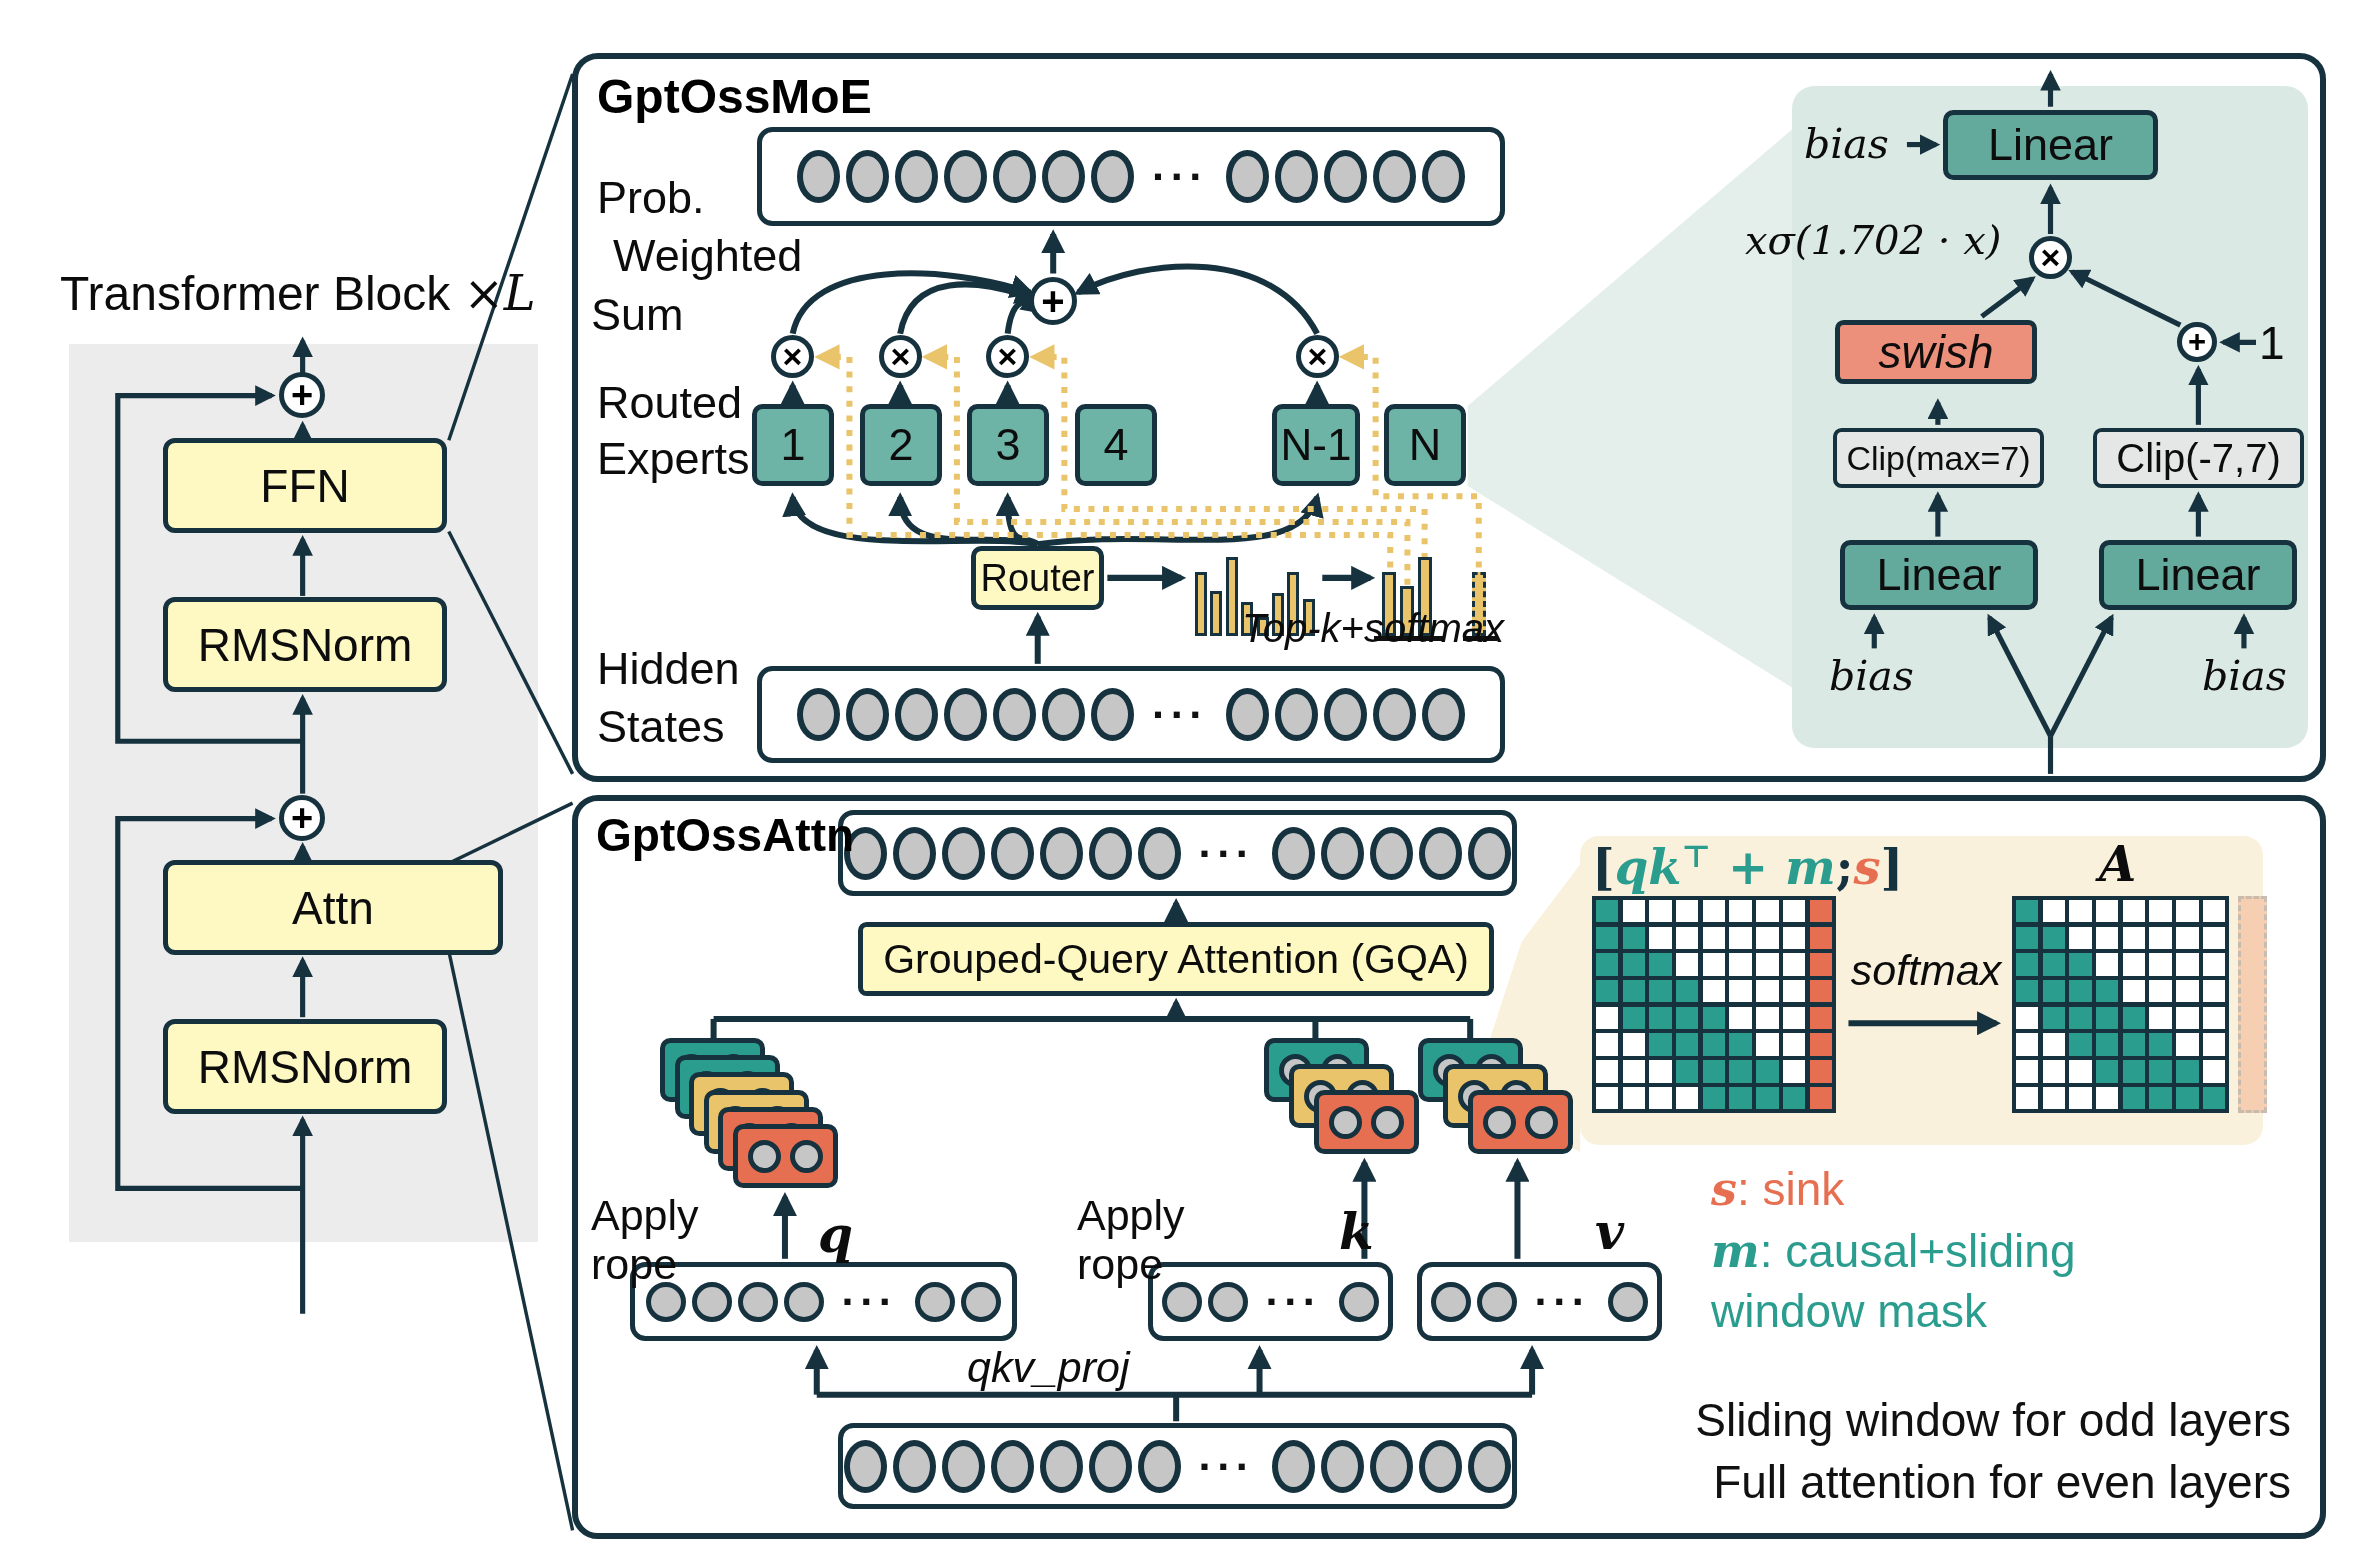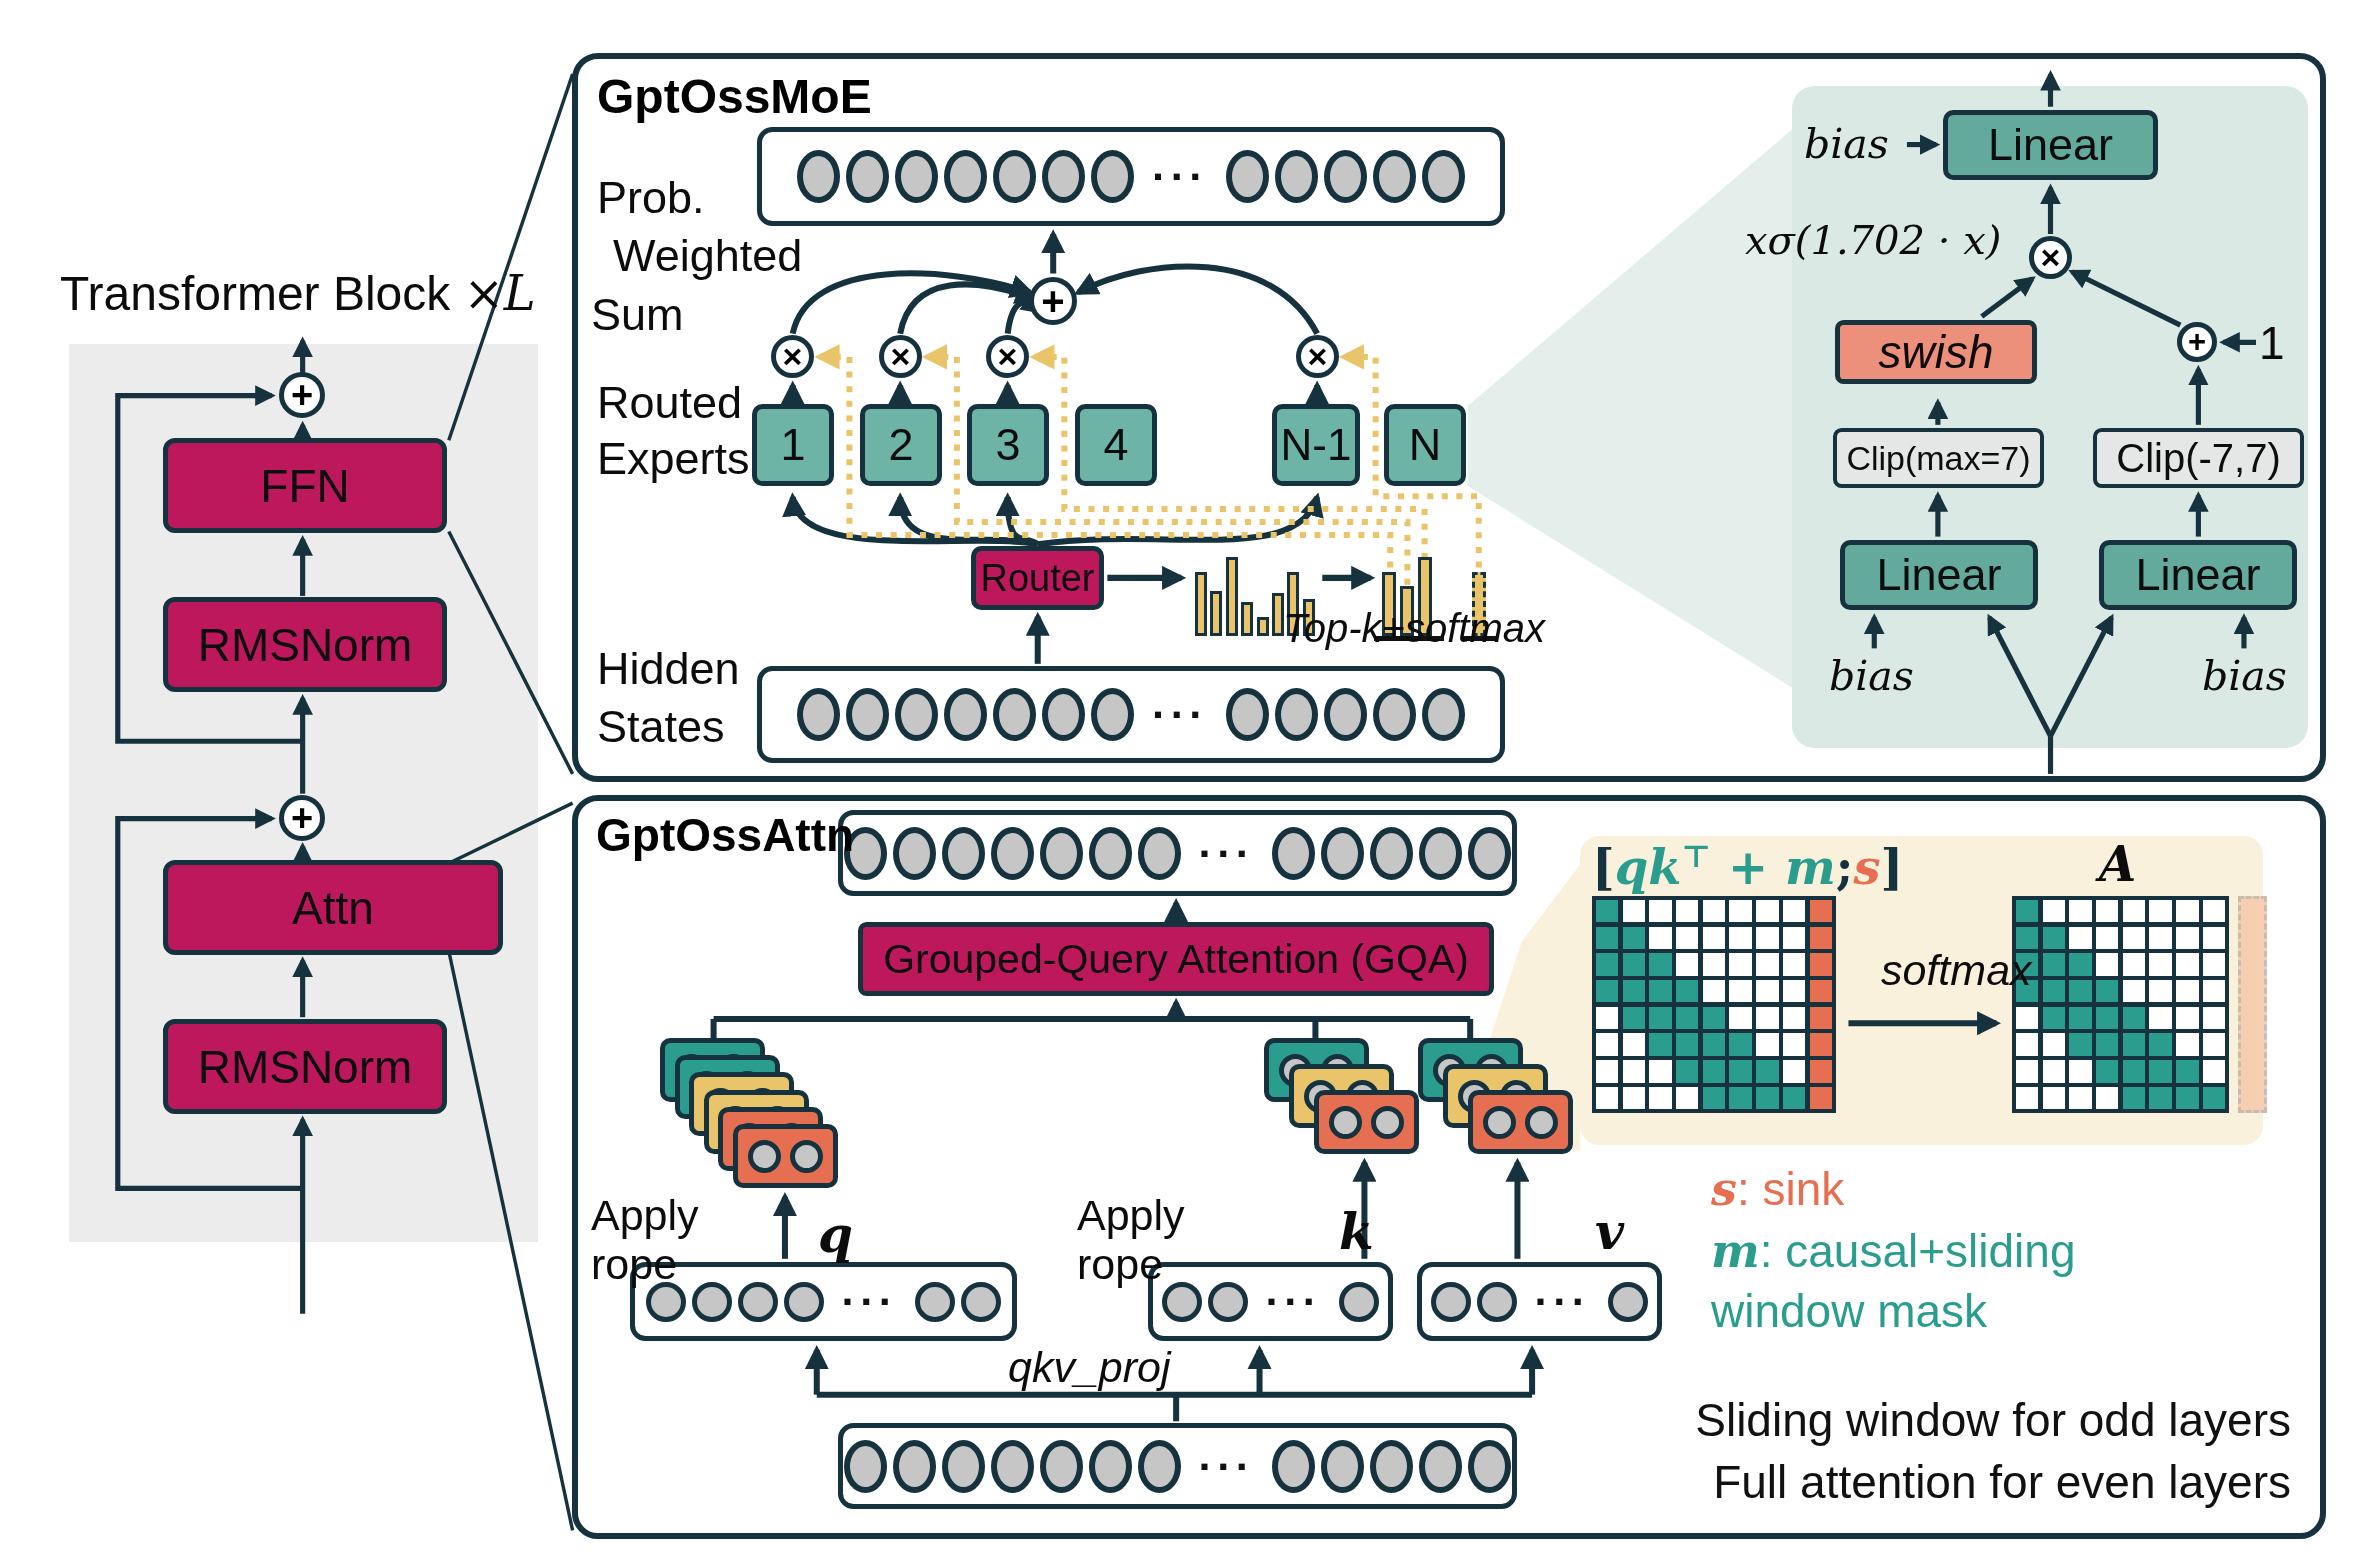--- a/index.html
+++ b/index.html
@@ -1,40 +1,40 @@
 <!DOCTYPE html>
 <html style="font-size:13.8px"><head>
 <meta charset="utf-8">
 <style>
   * { box-sizing: border-box; }
   body { margin:0; background:#fff; font-family:"Liberation Sans", sans-serif; }
   #stage { position:relative; width:2354px; height:1565px; background:#fff; overflow:hidden; }
   .abs { position:absolute; }
   .panel { position:absolute; background:#fff; border:6px solid #16323e; border-radius:26px; z-index:1; }
   .ptitle { position:absolute; font-weight:bold; font-size:46px; color:#000; z-index:9; }
-  .ybox { position:absolute; background:#be185d; border:5.2px solid #16323e; border-radius:12px;
+  .ybox { position:absolute; background:#fef9c3; border:5.2px solid #16323e; border-radius:12px;
           display:flex; align-items:center; justify-content:center; font-size:46px; color:#0d0d0d; z-index:8; }
   .tealbox { position:absolute; background:#6db3a6; border:5.2px solid #16323e; border-radius:10.3px;
           display:flex; align-items:center; justify-content:center; font-size:45px; color:#0d0d0d; z-index:8; }
   .linbox { background:#63a99c; }
   .salbox { position:absolute; background:#ec8f7b; border:5.2px solid #16323e; border-radius:8.6px;
           display:flex; align-items:center; justify-content:center; font-size:46px; color:#0d0d0d; z-index:8; }
   .graybox { position:absolute; background:#e4e7e6; border:4.3px solid #16323e; border-radius:8.6px;
           display:flex; align-items:center; justify-content:center; font-size:34px; color:#0d0d0d; z-index:8; }
   .row { position:absolute; background:#fff; border:5.2px solid #16323e; border-radius:15.5px;
          display:flex; align-items:center; justify-content:center; gap:6px; z-index:8; }
   .circ { width:43px; height:53px; background:#c6c6c6; border:6px solid #16323e; border-radius:50%; flex:none; }
   .row.small .circ { width:40px; height:40px; border-width:5.2px; }
   .dots { font-size:43px; font-weight:bold; color:#111; padding:0 12px; letter-spacing:4.3px; flex:none; }
   .opc { position:absolute; background:#fff; border:5.2px solid #16323e; border-radius:50%;
          display:flex; align-items:center; justify-content:center; font-weight:bold; color:#000; z-index:10; }
   .lbl { position:absolute; font-size:45px; color:#0c0c0c; z-index:9; }
   .mathit { font-family:"DejaVu Serif", serif; font-style:italic; font-weight:bold; }
   .itserif { font-family:"DejaVu Serif", serif; font-style:italic; }
-  .itsans { font-style:italic;padding-left:41px; }
+  .itsans { font-style:italic; }
   .grid { position:absolute; display:grid; background:#16323e; border:4.3px solid #16323e; gap:4.3px; z-index:8; }
   .cell { width:22.4px; height:22.4px; background:#fff; }
   .cell.m { background:#2a9d8f; }
   .cell.s { background:#e76f51; }
   .bars { position:absolute; display:flex; align-items:flex-end; z-index:8; }
   .bar { background:#e9c46a; border:3.4px solid #16323e; flex:none; }
   .bars.dotted .bar { border-style:dashed; }
   .baseline { position:absolute; background:#111; height:5.2px; z-index:8; }
   .stack { position:absolute; z-index:8; }
   .card { position:absolute; border:5.2px solid #16323e; border-radius:10.3px;

